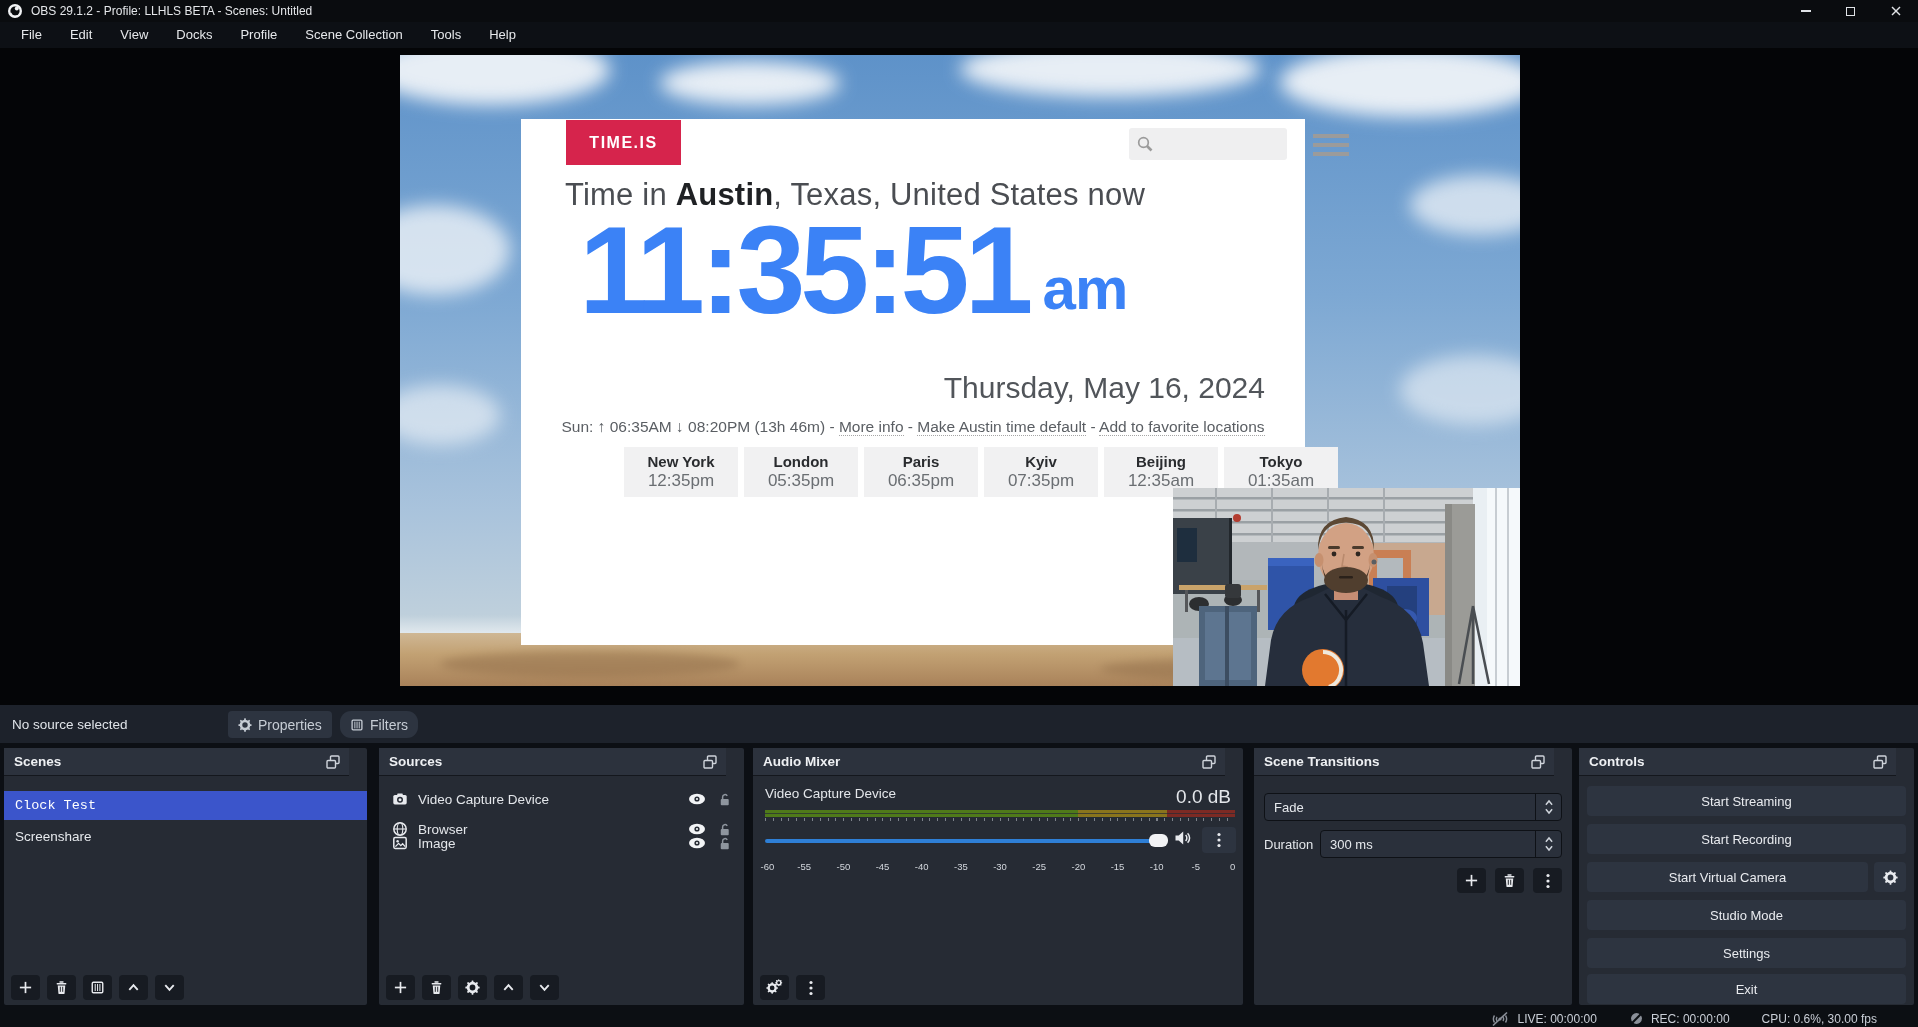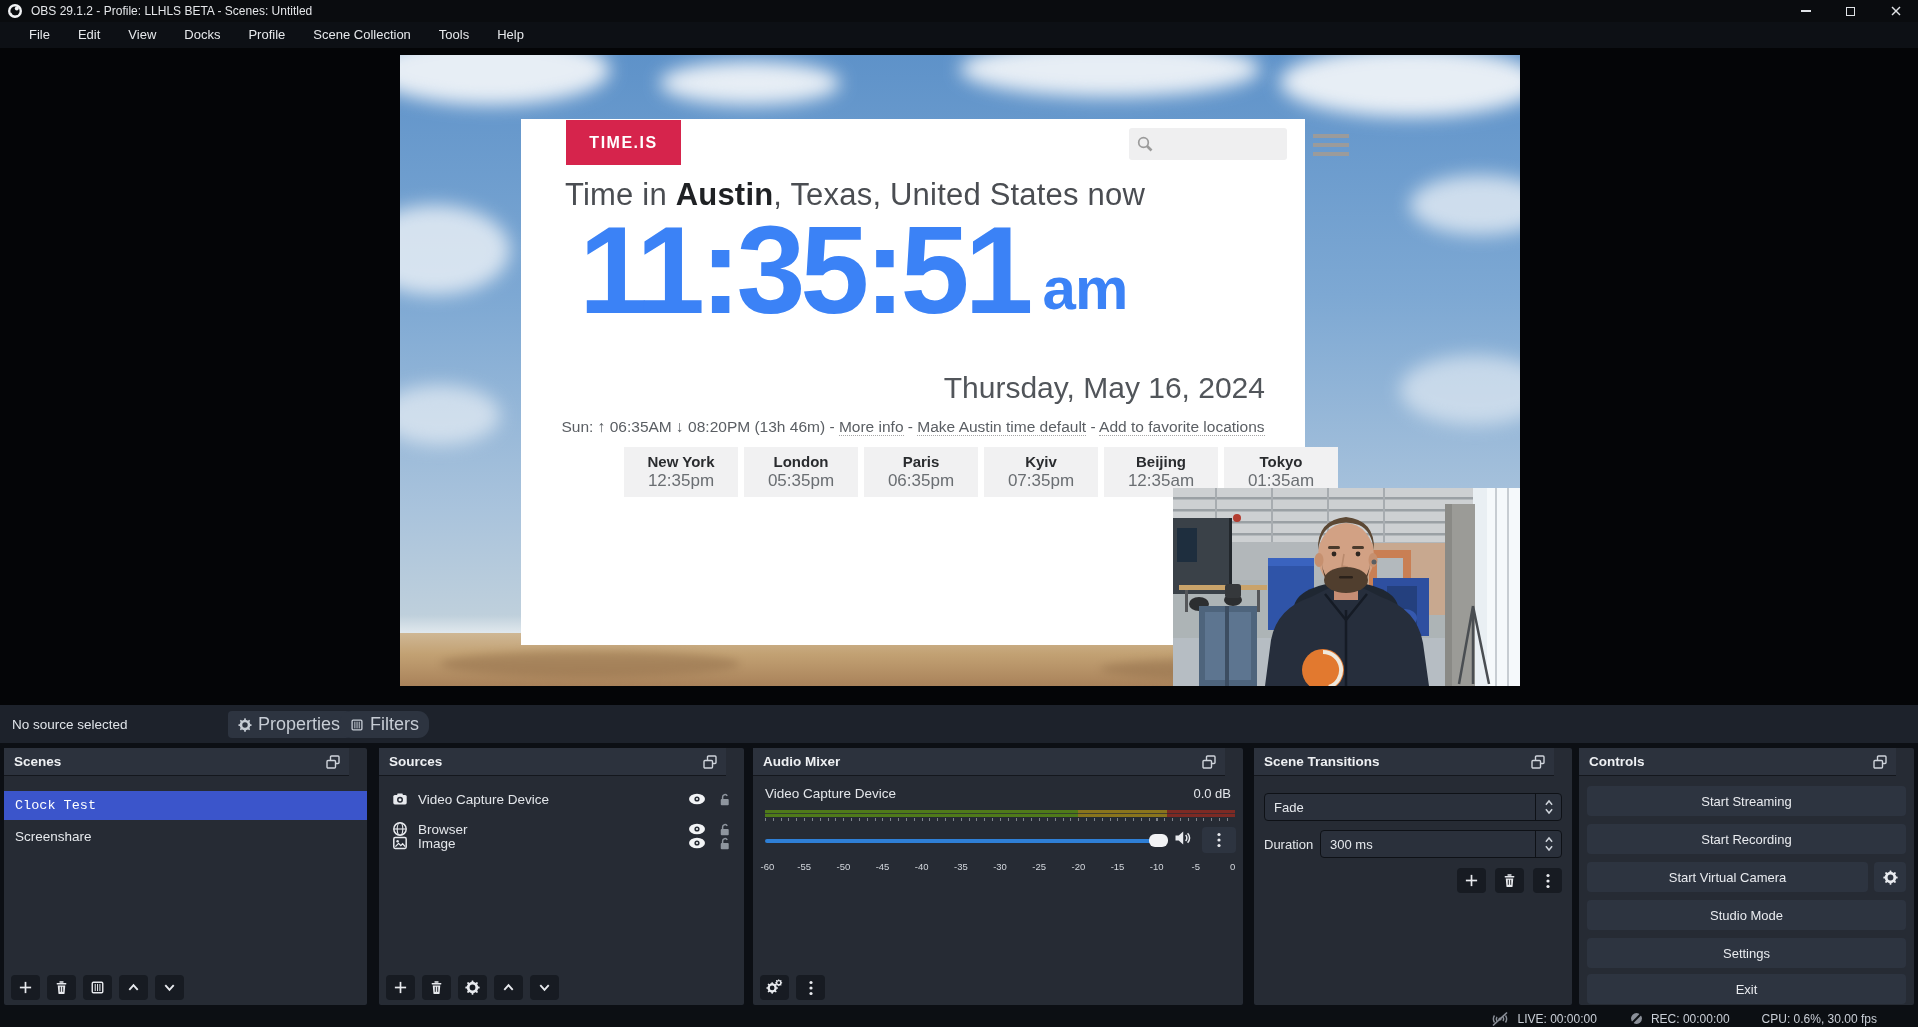--- a/index.html
+++ b/index.html
@@ -12,21 +12,21 @@
     display:flex; align-items:center; }
   #titlebar .title { font-size:12px; color:#e4e6e9; margin-left:8px; }
   #obs-logo { margin-left:7px; }
   .wincaps { position:absolute; right:0; top:0; height:22px; display:flex; }
   .wincap { width:45px; height:22px; display:flex; align-items:center; justify-content:center; color:#dfe2e6; }
   .glyph-min { width:10px; height:1.4px; background:#dfe2e6; }
   .glyph-max { width:9px; height:9px; border:1.3px solid #dfe2e6; }
 
   
   #menubar { position:absolute; left:0; top:22px; width:1918px; height:26px; background:#0d1015;
-    display:flex; align-items:center; padding-left:15px; }
+    display:flex; align-items:center; padding-left:7px; }
   .menu-item { font-size:13px; color:#e6e8eb; padding:0 14px; line-height:26px; }
 
   
   #canvas-area { position:absolute; left:0; top:48px; width:1918px; height:657px; background:#040507; }
   #preview { position:absolute; left:400px; top:7px; width:1120px; height:631px; overflow:hidden;
     background:linear-gradient(180deg,#5e92c9 0%,#7da8d3 38%,#a9c3dc 72%,#cdd8dc 100%); }
   .cloud { position:absolute; background:#f6f8fa; border-radius:50%; filter:blur(9px); opacity:.9; }
   #desert { position:absolute; left:0; top:578px; width:1120px; height:53px;
     background:linear-gradient(180deg,#cfb794 0%,#c2a173 40%,#a9825a 100%); }
   .dune { position:absolute; background:#8d6a47; opacity:.45; border-radius:50%; filter:blur(4px); }
@@ -57,21 +57,21 @@
   .cityname { font-size:15px; font-weight:700; color:#2a2c2f; }
   .citytime { font-size:17px; color:#6a6e72; }
 
   
   #webcam { position:absolute; left:773px; top:433px; width:347px; height:198px; background:#aeb4b8; overflow:hidden; }
 
   
   #source-bar { position:absolute; left:0; top:705px; width:1918px; height:38px; background:#1d222b;
     display:flex; align-items:center; }
   #source-bar .msg { font-size:13.5px; color:#dfe3e8; margin-left:12px; }
-  .srcbtn { height:27px; background:#2d3440; border-radius:4px; color:#c6ccd4; font-size:18px;
+  .srcbtn { height:27px; background:#2d3440; border-radius:4px; color:#c6ccd4; font-size:14px;
     display:flex; align-items:center; gap:6px; padding:0 10px; position:absolute; top:6px; }
   #btn-properties { left:228px; }
   #btn-filters { left:340px;border-radius:11px; }
 
   
   #docks { position:absolute; left:0; top:743px; width:1918px; height:267px; background:#0c0f14; }
   .panel { position:absolute; top:5px; height:257px; background:#262b34; border-radius:2px; }
   .phead { position:absolute; left:0; top:0; right:18px; height:28px; background:#2c323d;
     border-bottom:1px solid #14171d; display:flex; align-items:center; }
   .phead .ptitle { font-size:13.5px; font-weight:700; color:#eef0f3; margin-left:10px; }
@@ -92,21 +92,21 @@
   .srow .slabel { font-size:13.5px; margin-left:10px; }
   .srow .eye { position:absolute; right:38px; color:#f2f4f6; }
   .srow .lock { position:absolute; right:12px; color:#8e959e; }
 
   .ptoolbar { position:absolute; left:7px; bottom:5px; display:flex; gap:7px; }
   .tbtn { width:29px; height:25px; background:#171b22; border-radius:4px; display:flex;
     align-items:center; justify-content:center; color:#e8eaee; }
 
   
   #mix-name { position:absolute; left:12px; top:38px; font-size:13.5px; color:#e3e6ea; }
-  #mix-db { position:absolute; right:12px; top:38px; font-size:13px; color:#e3e6ea; }
+  #mix-db { position:absolute; right:12px; top:38px; font-size:19px; color:#e3e6ea; }
   #meter { position:absolute; left:12px; top:62px; width:470px; height:7px;
     background:linear-gradient(90deg,var(--meter_green,#4f7a1a) 0%,var(--meter_green,#4f7a1a) 66.7%,
       var(--meter_yellow,#8a741d) 66.7%,var(--meter_yellow,#8a741d) 85.5%,
       var(--meter_red,#7c2a24) 85.5%,var(--meter_red,#7c2a24) 100%); }
   #meter .split { position:absolute; left:0; top:3px; width:100%; height:1px; background:#262b34; opacity:.7; }
   #meter-tickmarks { position:absolute; left:12px; top:70px; width:470px; height:3px;
     background:repeating-linear-gradient(90deg,#7d828a 0 1px,transparent 1px 7.83px); }
   #meter-ticks { position:absolute; left:12px; top:73px; width:470px; height:12px; }
   .mtick { position:absolute; top:0; transform:translateX(-50%); font-size:9.5px; color:#d3d7dd;margin-top:40px; }
   #vol-track { position:absolute; left:12px; top:91px; width:398px; height:4px; border-radius:2px;

